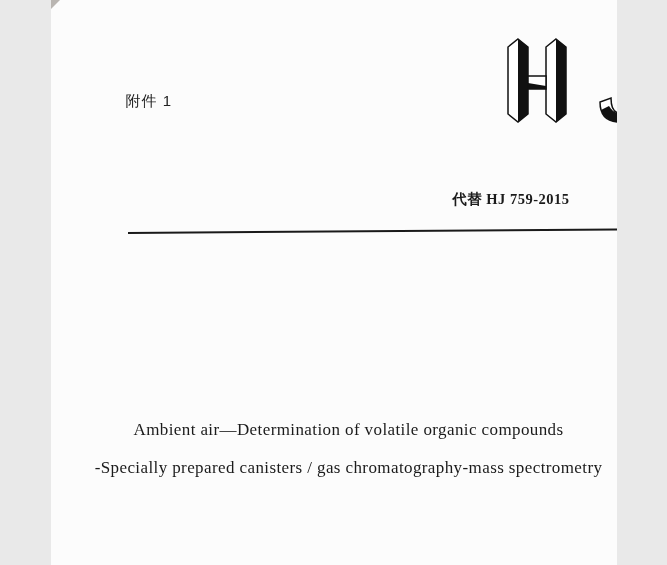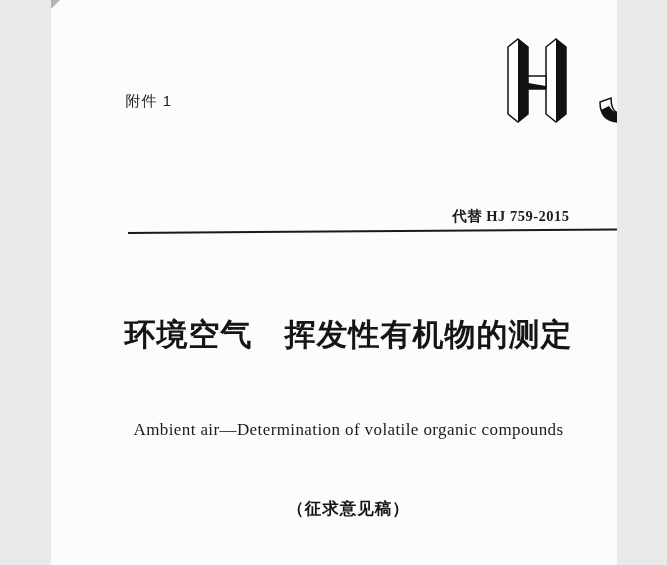--- a/index.html
+++ b/index.html
@@ -32,21 +32,21 @@
     font-family:"Liberation Serif", serif;
   }
   .std-block {
     position:absolute; right:47px; top:191px;
     text-align:right; line-height:1.15;
   }
   .std-no {
     font-size:17px; font-weight:700; letter-spacing:0.5px;
   }
   .replaces {
-    font-size:14.5px; font-weight:600; margin-top:17px; letter-spacing:0.5px;
+    font-size:14.5px; font-weight:600; margin-top:0; letter-spacing:0.5px;
   }
   .rule {
     position:absolute; left:77px; top:230px;
     width:545px; height:2px; background:#1a1a1a;
     transform:rotate(-0.4deg);
   }
   .centered {
     position:absolute; left:30px; right:0;
     text-align:center;
   }
@@ -105,21 +105,20 @@
     </svg>
   </div>
 
 
   <div class="std-block">
     <div class="replaces">代替 HJ 759-2015</div>
   </div>
 
   <div class="rule"></div>
 
-  <div class="centered title-cn title-cn-1">环境空气　挥发性有机物的测定</div>
 
   <div class="centered title-en title-en-1">Ambient air—Determination of volatile organic compounds</div>
+  <div class="centered title-en title-en-2">-Specially prepared canisters / gas chromatography-mass spectrometry</div>
 
-  <div class="centered draft">（征求意见稿）</div>
 
   <div class="edge-line"></div>
 
 </div>
 
 </body></html>

